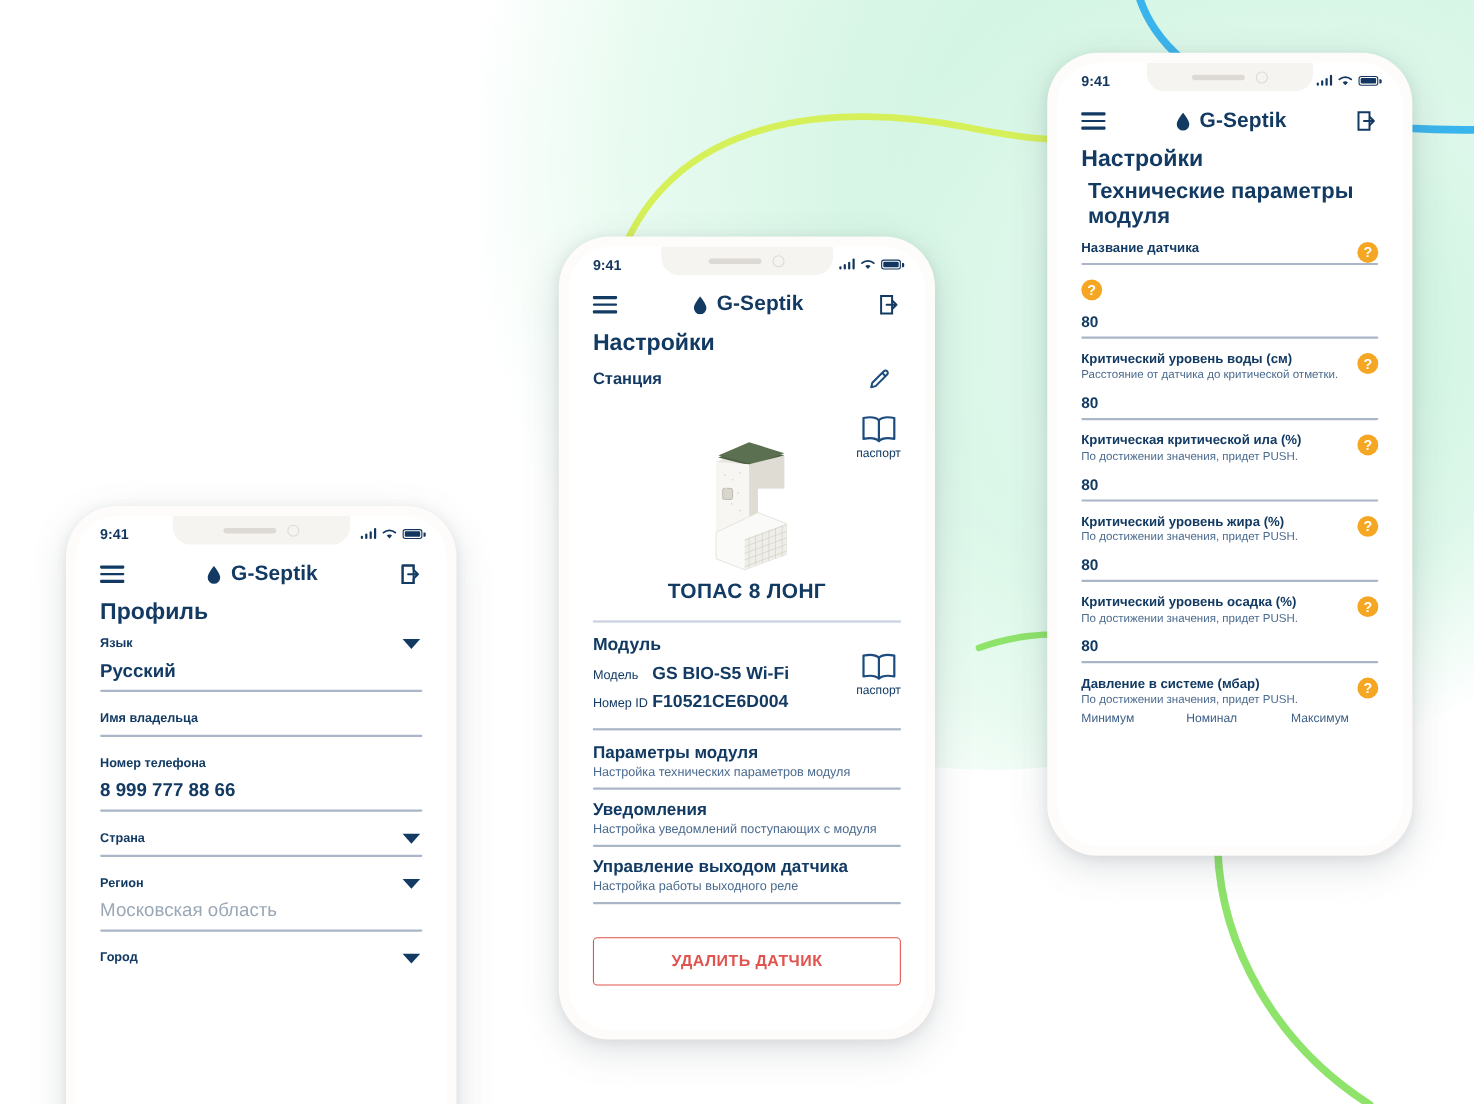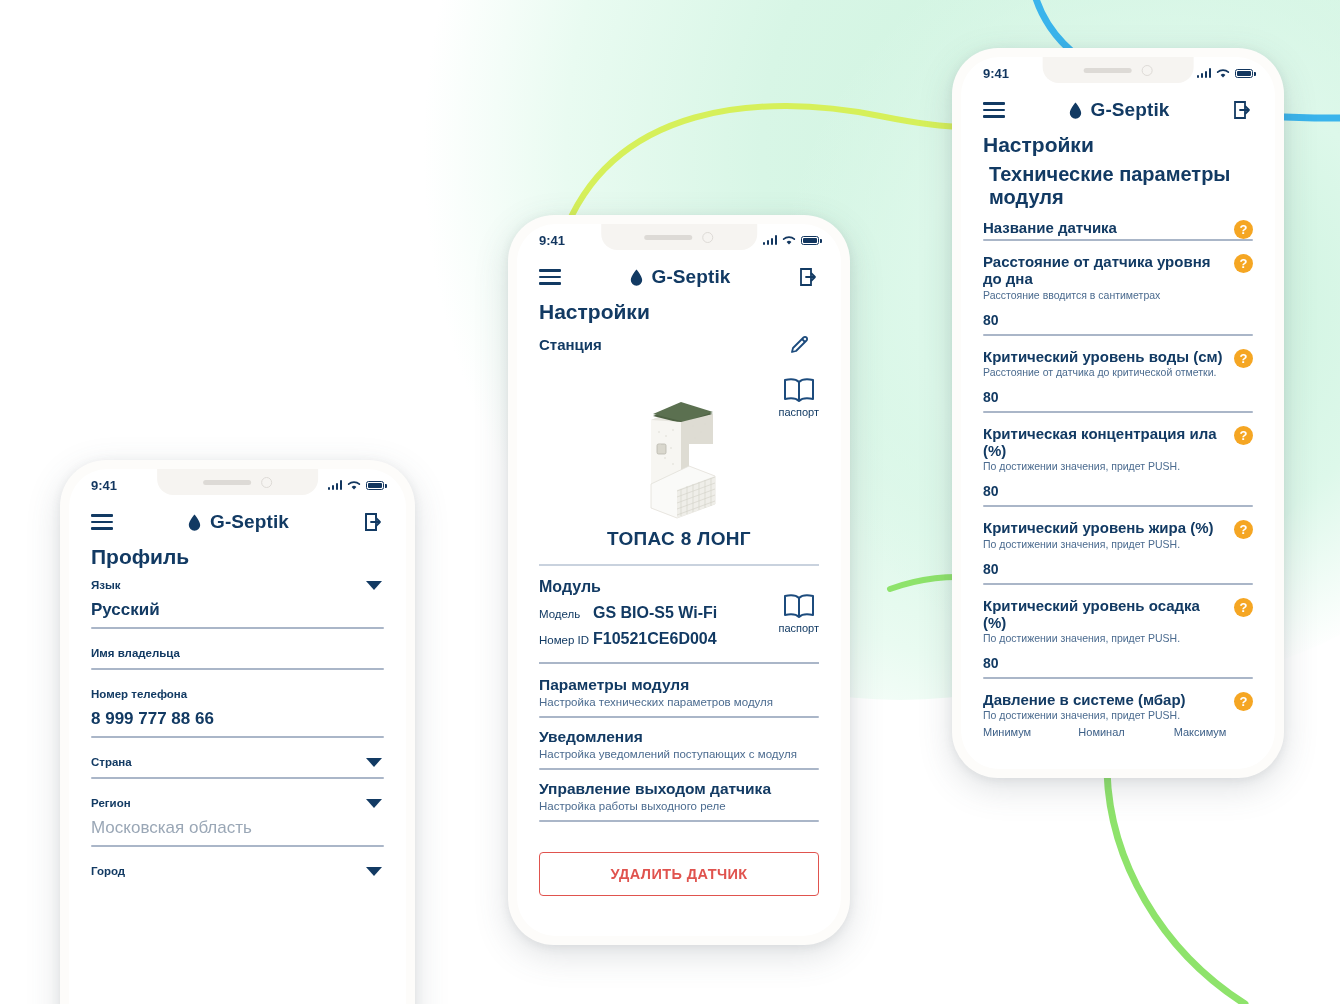--- a/index.html
+++ b/index.html
@@ -125,21 +125,21 @@
     display:block; width:100%; text-align:center;
     border:1.6px solid #e0534e; color:#e0534e; background:#fff;
     border-radius:4px; padding:13px 0;
     font-size:14.5px; font-weight:bold; letter-spacing:.4px;
     cursor:pointer;
   }
 
   
   .param { margin-bottom:12px; position:relative; }
   .param-head { display:flex; align-items:flex-start; justify-content:space-between; gap:8px; }
-  .param-title { color:#123a63; font-size:15px; font-weight:bold; line-height:1.15; }
+  .param-title { color:#123a63; font-size:12px; font-weight:bold; line-height:1.15; }
   .param-sub { color:#4b6b8f; font-size:10.5px; margin-top:1px; }
   .param-val { color:#123a63; font-size:14px; font-weight:bold; margin-top:11px; padding-bottom:6px; }
   .help-badge {
     flex:none; width:19px; height:19px; border-radius:50%;
     background:#f5a623; color:#fff; font-size:13px; font-weight:bold;
     display:flex; align-items:center; justify-content:center; cursor:pointer;
     margin-top:1px;
   }
   .triple { display:flex; gap:16px; margin-top:5px; }
   .triple > div { flex:1; }
@@ -452,24 +452,20 @@
       <div class="param">
         <div class="param-head">
           <div class="param-title">Название датчика</div>
           <div class="help-badge">?</div>
         </div>
         <div class="underline"></div>
       </div>
 
       <div class="param">
         <div class="param-head">
-          <div>
-            <div class="param-title">Расстояние от датчика уровня до дна</div>
-            <div class="param-sub">Расстояние вводится в сантиметрах</div>
-          </div>
           <div class="help-badge">?</div>
         </div>
         <div class="param-val">80</div>
         <div class="underline"></div>
       </div>
 
       <div class="param">
         <div class="param-head">
           <div>
             <div class="param-title">Критический уровень воды (см)</div>
@@ -477,21 +473,21 @@
           </div>
           <div class="help-badge">?</div>
         </div>
         <div class="param-val">80</div>
         <div class="underline"></div>
       </div>
 
       <div class="param">
         <div class="param-head">
           <div>
-            <div class="param-title">Критическая концентрация ила (%)</div>
+            <div class="param-title">Критическая критической ила (%)</div>
             <div class="param-sub">По достижении значения, придет PUSH.</div>
           </div>
           <div class="help-badge">?</div>
         </div>
         <div class="param-val">80</div>
         <div class="underline"></div>
       </div>
 
       <div class="param">
         <div class="param-head">

